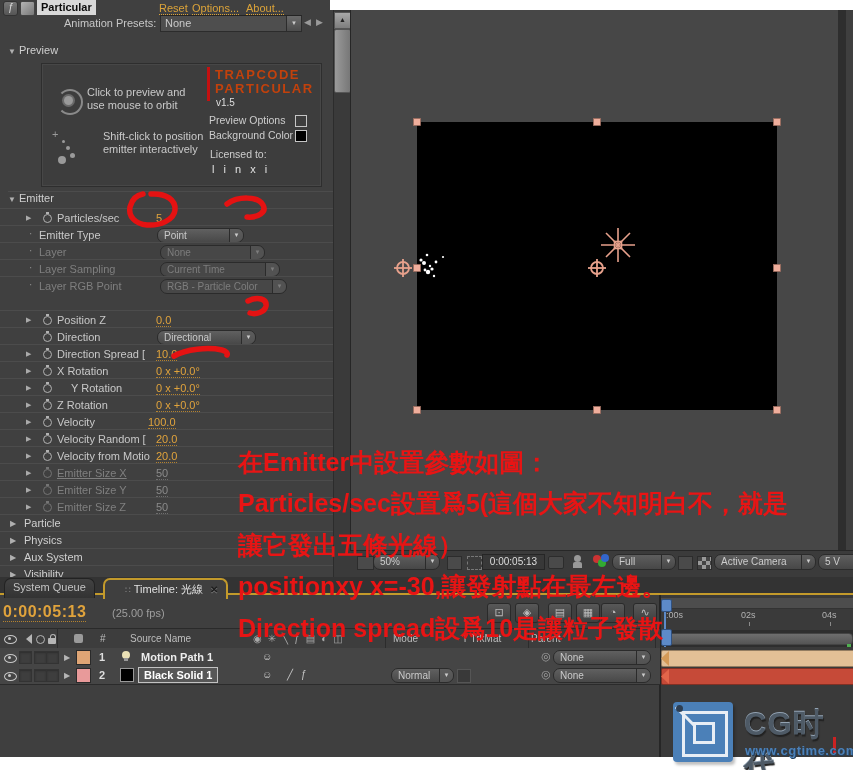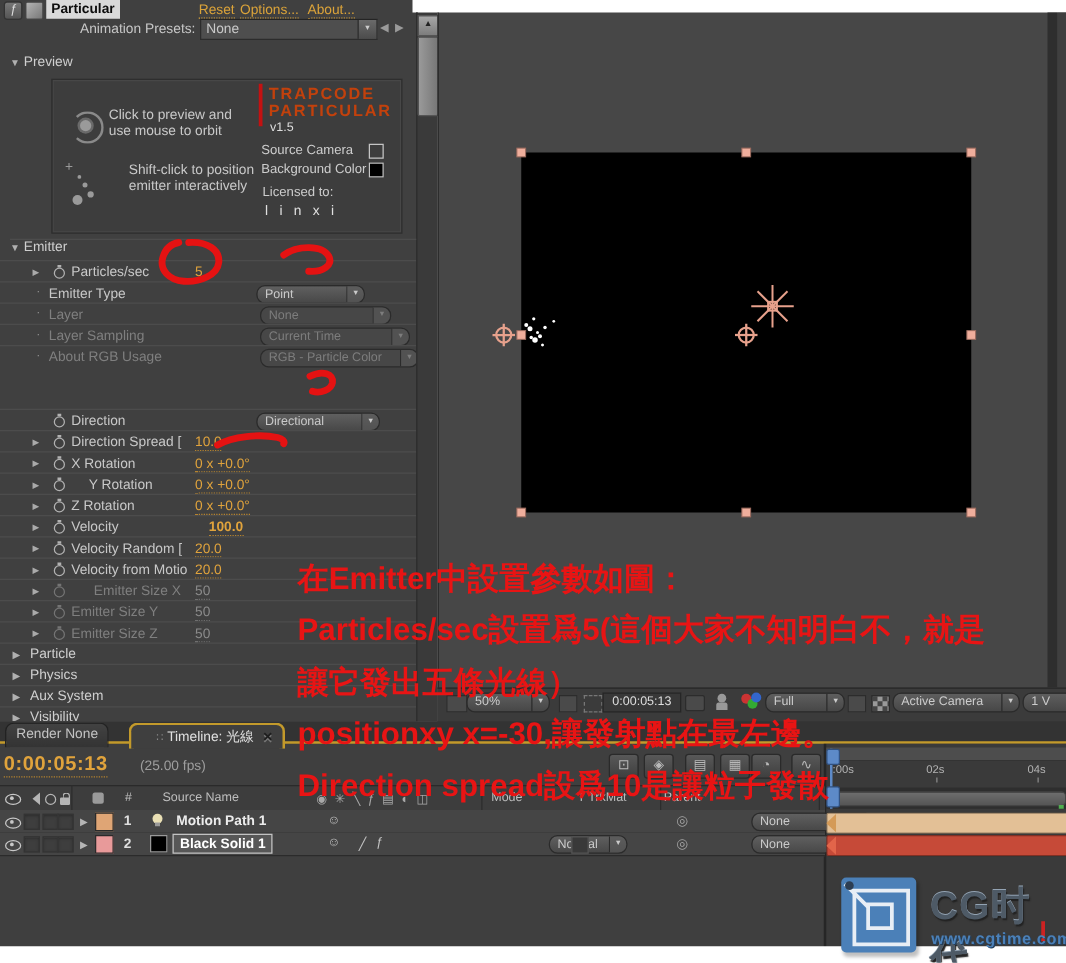--- a/index.html
+++ b/index.html
@@ -58,21 +58,21 @@
   .plabel.dis{color:#7f7f7f;}
   .pexp{position:absolute;left:26px;top:5px;font-size:7px;color:#aaa;}
   .psw{position:absolute;left:43px;top:5px;width:7px;height:7px;border:1px solid #b2b2b2;border-radius:50%;}
   .psw::before{content:'';position:absolute;left:2px;top:-3px;width:3px;height:2px;background:#b2b2b2;}
   .psw.dis{border-color:#747474;}
   .psw.dis::before{background:#747474;}
   .pdot{position:absolute;left:29px;top:2px;color:#909090;font-size:10px;}
   .pval{position:absolute;top:3px;font-size:11px;color:#e0a33c;line-height:12px;border-bottom:1px dotted #b5832f;white-space:nowrap;}
   .pval.dis{color:#8a8a8a;border-bottom-color:#6e6e6e;}
   .dd{position:absolute;top:2px;height:13px;background:linear-gradient(#606060,#484848);border:1px solid #2b2b2b;border-radius:7px;
-      color:#cacaca;font-size:10px;margin-left:48px;}
+      color:#cacaca;font-size:10px;}
   .dd.dis{color:#7d7d7d;background:#474747;}
   .dd .t{position:absolute;left:6px;top:1px;white-space:nowrap;}
   .dd .a{position:absolute;right:0;top:0;width:13px;height:100%;border-left:1px solid #2b2b2b;font-size:6px;text-align:center;line-height:13px;border-radius:0 7px 7px 0;background:rgba(90,90,90,.6);}
   .ptbtn{position:absolute;left:155px;top:2px;width:21px;height:13px;background:linear-gradient(#6a6a6a,#4a4a4a);border:1px solid #2b2b2b;
          border-radius:2px;color:#ddd;font-size:10px;text-align:center;line-height:12px;}
   .srow{position:absolute;left:0;width:333px;height:17px;border-top:1px solid #4c4c4c;background:#404040;color:#cfcfcf;font-size:11px;}
   
   .vt-ico{top:556px;background:#4a4a4a;border:1px solid #2c2c2c;color:#bbb;}
   .vt-dd{top:554px;height:14px;background:linear-gradient(#5e5e5e,#474747);border:1px solid #2b2b2b;border-radius:7px;color:#ccc;font-size:10px;}
   .vt-dd .t{position:absolute;left:6px;top:1px;white-space:nowrap;}
@@ -160,25 +160,31 @@
     <div class="prow" style="top: 259px;">
       <div class="pdot">·</div>
       <div class="plabel dis" style="left: 39px;">Layer Sampling</div>
       <div class="dd dis" style="left: 160px; width: 118px;">
         <div class="t">Current Time</div>
         <div class="a">▼</div>
       </div>
     </div>
     <div class="prow" style="top: 276px;">
       <div class="pdot">·</div>
-      <div class="plabel dis" style="left: 39px;">About RGB Usage</div>
+      <div class="plabel dis" style="left: 39px;">Layer RGB Point</div>
       <div class="dd dis" style="left: 160px; width: 125px;">
         <div class="t">RGB - Particle Color</div>
         <div class="a">▼</div>
       </div>
+    </div>
+    <div class="prow" style="top: 310px;">
+      <div class="pexp">▶</div>
+      <div class="psw"></div>
+      <div class="plabel" style="left: 57px;">Position Z</div>
+      <div class="pval" style="left: 156px;">0.0</div>
     </div>
     <div class="prow" style="top: 327px;">
       <div class="psw"></div>
       <div class="plabel" style="left: 57px;">Direction</div>
       <div class="dd" style="left: 157px; width: 97px;">
         <div class="t">Directional</div>
         <div class="a">▼</div>
       </div>
     </div>
     <div class="prow" style="top: 344px;">
@@ -202,38 +208,38 @@
     <div class="prow" style="top: 395px;">
       <div class="pexp">▶</div>
       <div class="psw"></div>
       <div class="plabel" style="left: 57px;">Z Rotation</div>
       <div class="pval" style="left: 156px;">0 x +0.0°</div>
     </div>
     <div class="prow" style="top: 412px;">
       <div class="pexp">▶</div>
       <div class="psw"></div>
       <div class="plabel" style="left: 57px;">Velocity</div>
-      <div class="pval" style="left: 167px; font-weight: bold;">100.0</div>
+      <div class="pval" style="left: 148px;">100.0</div>
     </div>
     <div class="prow" style="top: 429px;">
       <div class="pexp">▶</div>
       <div class="psw"></div>
       <div class="plabel" style="left: 57px;">Velocity Random [</div>
       <div class="pval" style="left: 156px;">20.0</div>
     </div>
     <div class="prow" style="top: 446px;">
       <div class="pexp">▶</div>
       <div class="psw"></div>
       <div class="plabel" style="left: 57px;">Velocity from Motio</div>
       <div class="pval" style="left: 156px;">20.0</div>
     </div>
     <div class="prow" style="top: 463px;">
       <div class="pexp">▶</div>
       <div class="psw dis"></div>
-      <div class="plabel dis" style="left: 75px;">Emitter Size X</div>
+      <div class="plabel dis" style="left: 57px; text-decoration: underline;">Emitter Size X</div>
       <div class="pval dis" style="left: 156px;">50</div>
     </div>
     <div class="prow" style="top: 480px;">
       <div class="pexp">▶</div>
       <div class="psw dis"></div>
       <div class="plabel dis" style="left: 57px;">Emitter Size Y</div>
       <div class="pval dis" style="left: 156px;">50</div>
     </div>
     <div class="prow" style="top: 497px;">
       <div class="pexp">▶</div>
@@ -304,21 +310,21 @@
 <div class="abs pdotc" style="left:70px;top:153px;width:5px;height:5px;"></div>
 <div class="abs pdotc" style="left:58px;top:156px;width:8px;height:8px;"></div>
 <div class="abs pv-text" style="left:87px;top:130px;margin-left:16px;">
   <div>Shift-click to position</div>
   <div>emitter interactively</div>
 </div>
 <div class="abs brand-bar"></div>
 <div class="abs brand" style="top:67px;">TRAPCODE</div>
 <div class="abs brand" style="top:81px;">PARTICULAR</div>
 <div class="abs brand-ver">v1.5</div>
-<div class="abs pv-opt" style="top:114px;">Source Camera</div>
+<div class="abs pv-opt" style="top:114px;">Preview Options</div>
 <div class="abs pv-check" style="top:115px;"></div>
 <div class="abs pv-opt" style="top:129px;">Background Color</div>
 <div class="abs pv-check" style="top:130px;background:#000;"></div>
 <div class="abs licensed" style="top:148px;">Licensed to:</div>
 <div class="abs licname">l i n x i</div>
 
 <div class="abs sect-head" style="left:8px;top:191px;width:325px;height:16px;border-top:1px solid #4c4c4c;">
   <span class="tri">▼</span>
   <span>Emitter</span>
 </div>
@@ -385,25 +391,25 @@
   <span class="t">Full</span>
     <span class="a">▼</span>
 </div>
 <div class="abs vt-ico" style="left:678px;width:13px;height:12px;"></div>
 <div class="abs vt-ico checker" style="left:697px;width:13px;height:12px;"></div>
 <div class="abs vt-dd" style="left:714px;width:100px;">
   <span class="t">Active Camera</span>
     <span class="a">▼</span>
 </div>
 <div class="abs vt-dd" style="left:818px;width:40px;">
-  <span class="t">1 V</span>
+  <span class="t">5 V</span>
 </div>
 
 <div class="abs tab" style="left:4px;">
-  <span>Render None</span>
+  <span>System Queue</span>
 </div>
 <div class="abs tab active" style="left:103px;padding-left:20px;">
   <span class="grip">∷</span><span>Timeline: 光線</span><span class="close">✕</span>
 </div>
 <div class="abs big-tc">0:00:05:13</div>
 <div class="abs fps">(25.00 fps)</div>
 <div class="abs info-btn" style="left:487px;">⊡</div>
 <div class="abs info-btn" style="left:515px;">◈</div>
 <div class="abs info-btn" style="left:548px;">▤</div>
 <div class="abs info-btn" style="left:576px;">▦</div>

